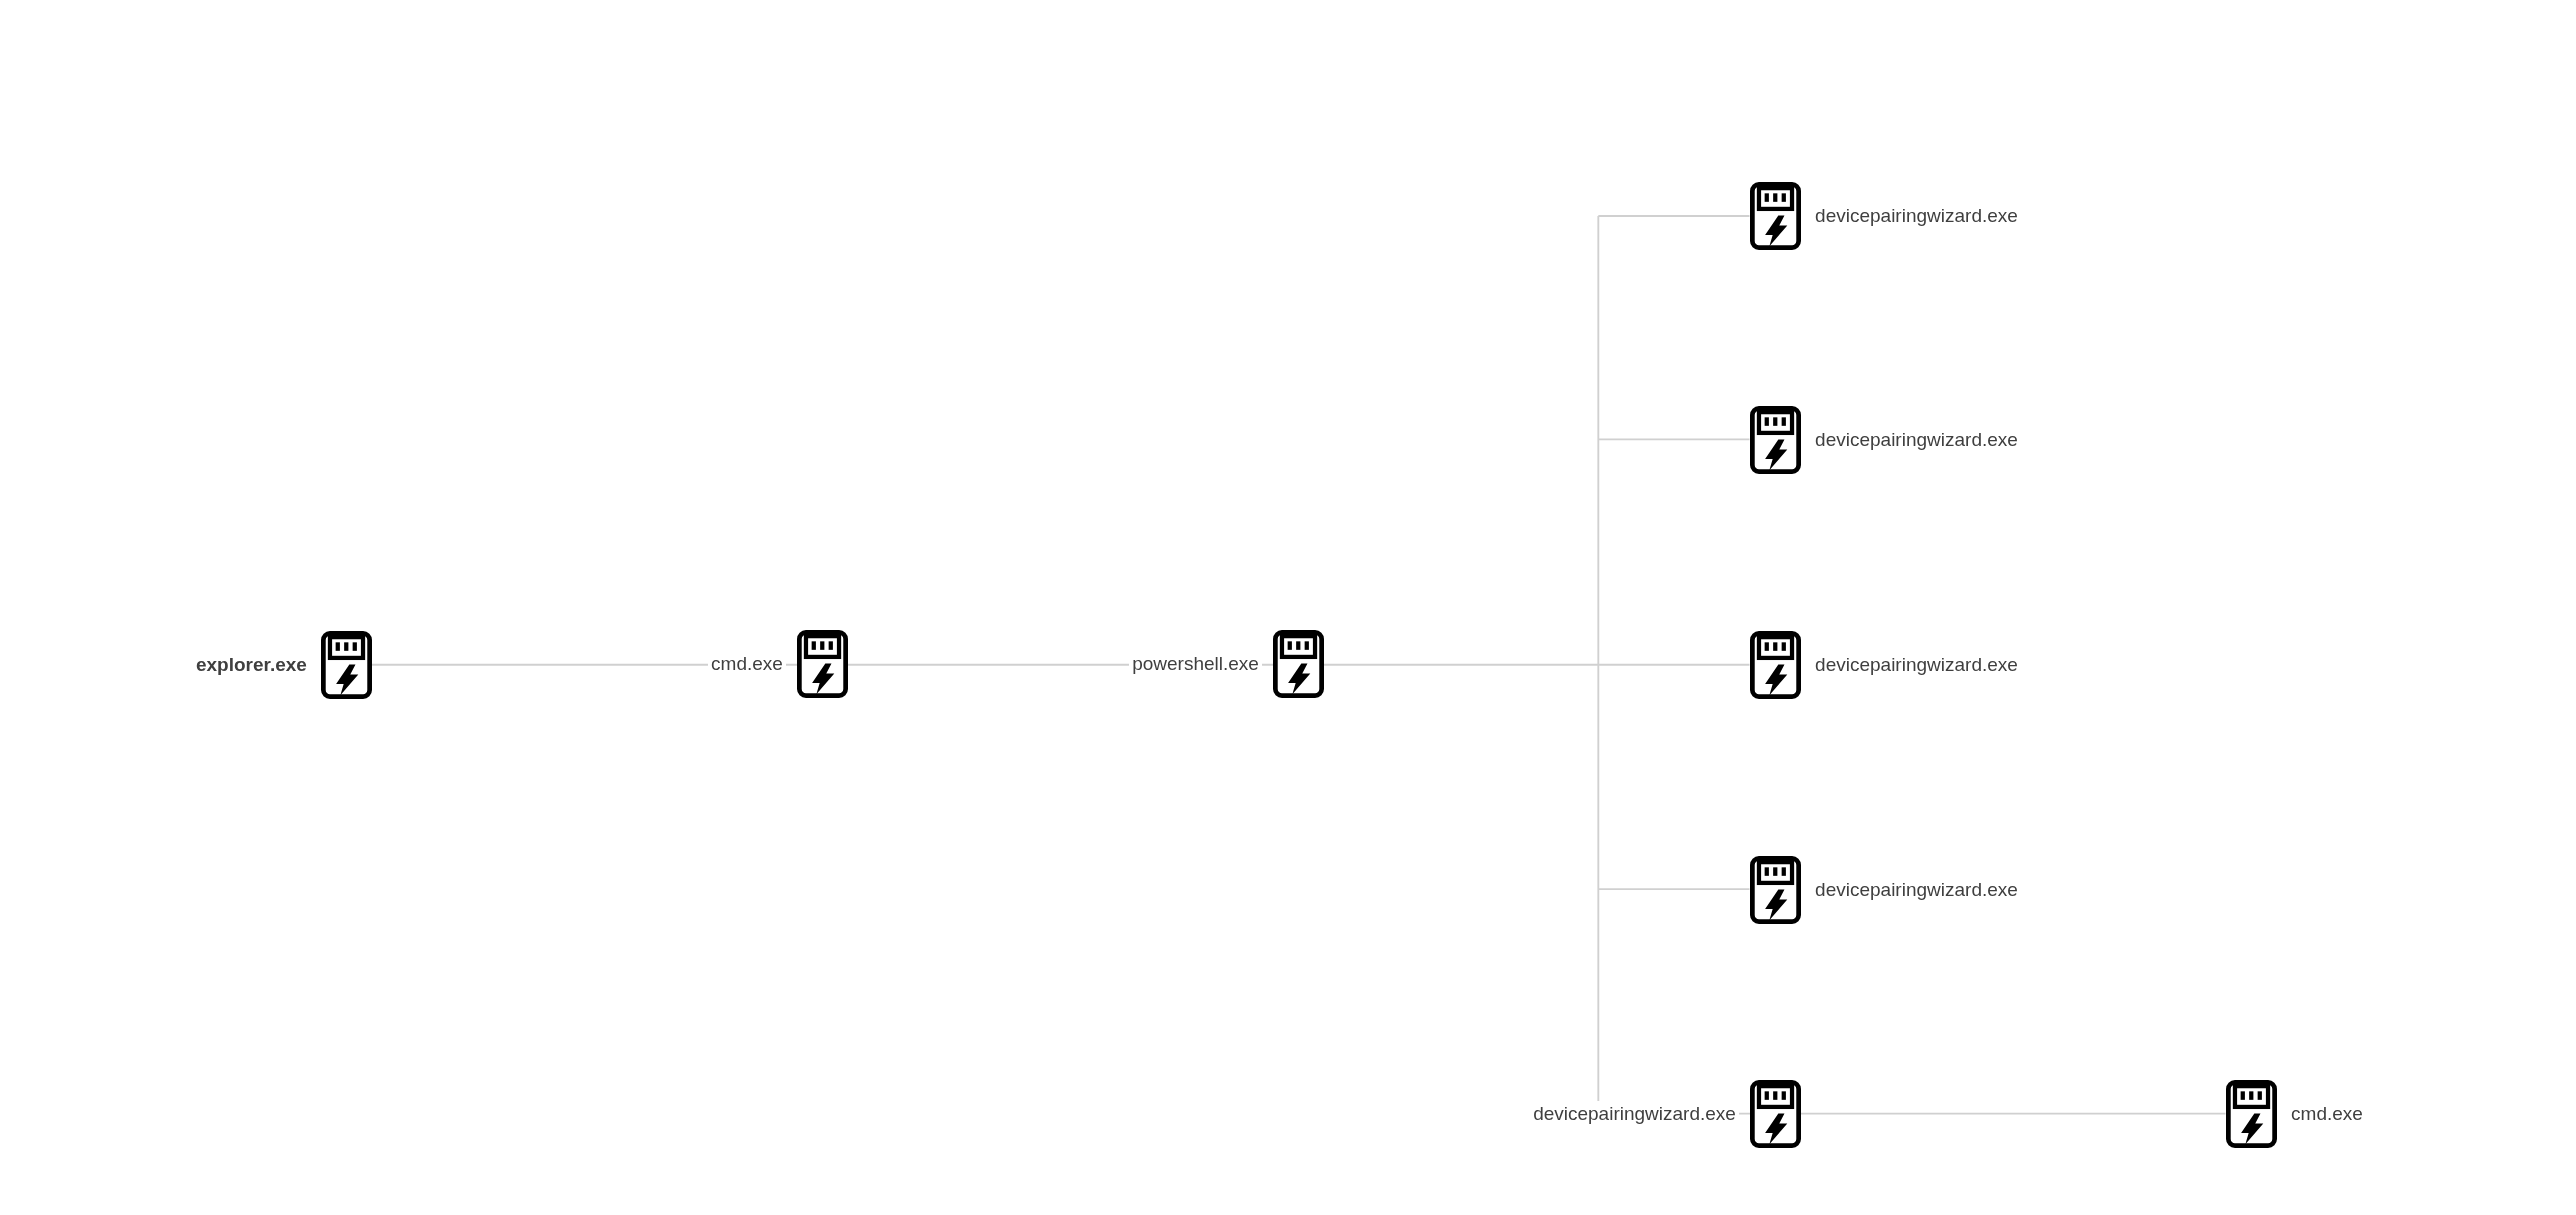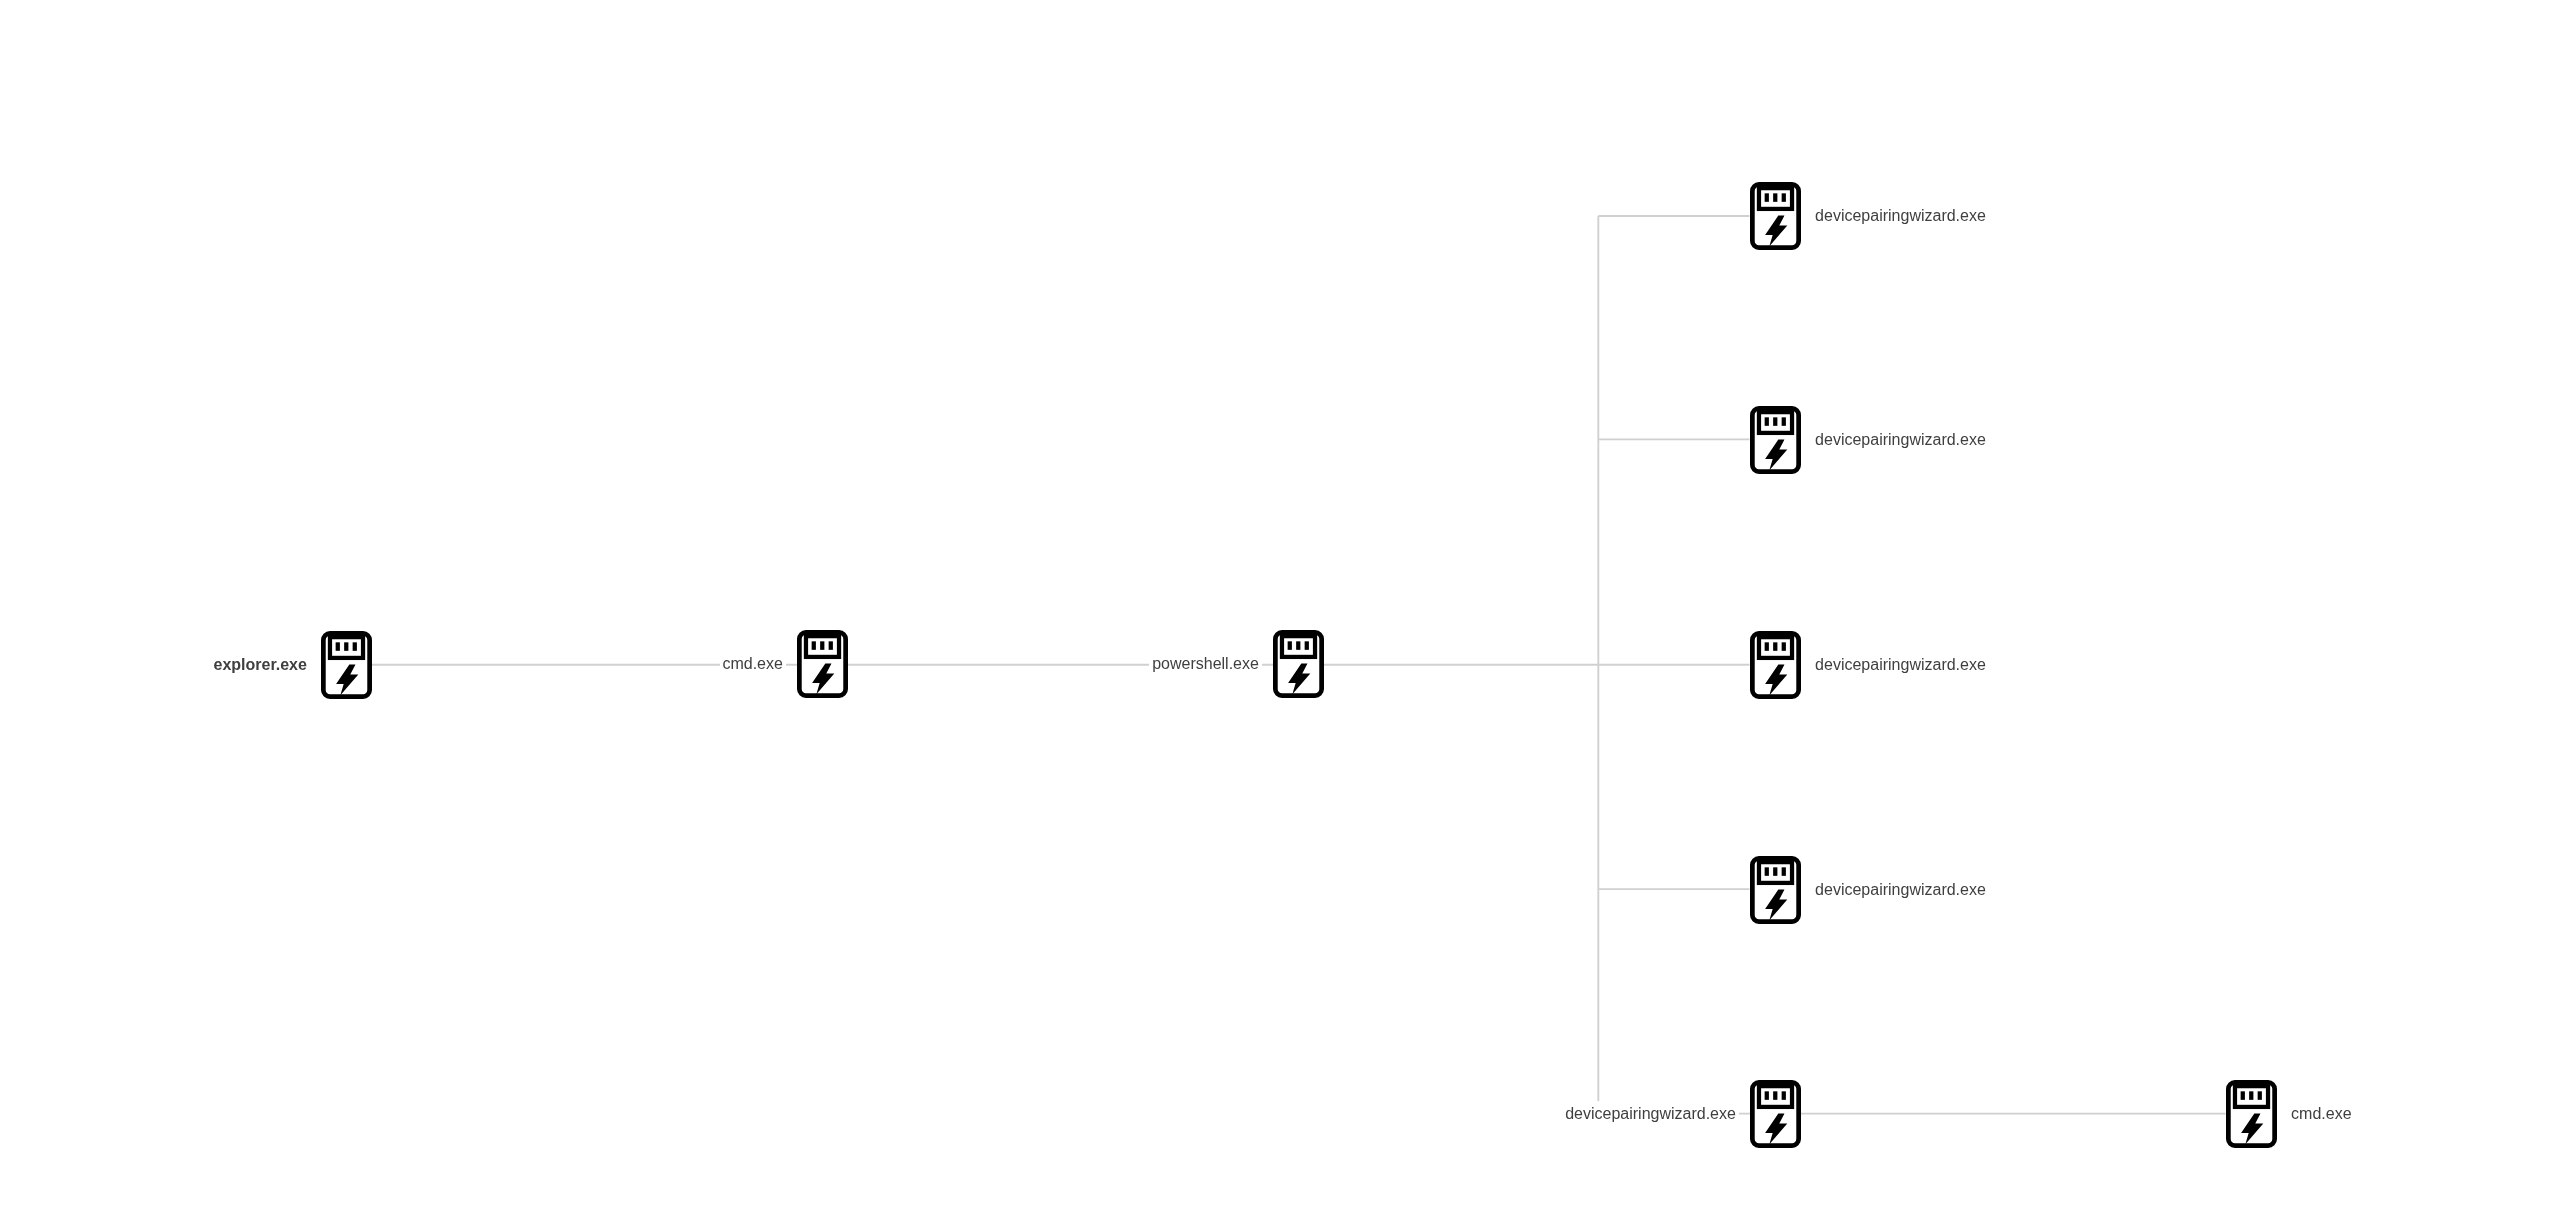--- a/index.html
+++ b/index.html
@@ -27,21 +27,21 @@
     position: absolute;
     left: 0; top: 0;
     width: 51px; height: 68px;
     display: block;
   }
   .node-label {
     position: absolute;
     top: 50%;
     transform: translateY(-50%);
     white-space: nowrap;
-    font-size: 16px;
+    font-size: 19px;
     line-height: 26px;
     color: #3f3f3f;
     background: #ffffff;
     padding: 0 2.8px;
   }
   .label-left  { right: calc(100% + 11.3px); }
   .label-right { left:  calc(100% + 11.3px); }
 </style>
 </head>
 <body>

